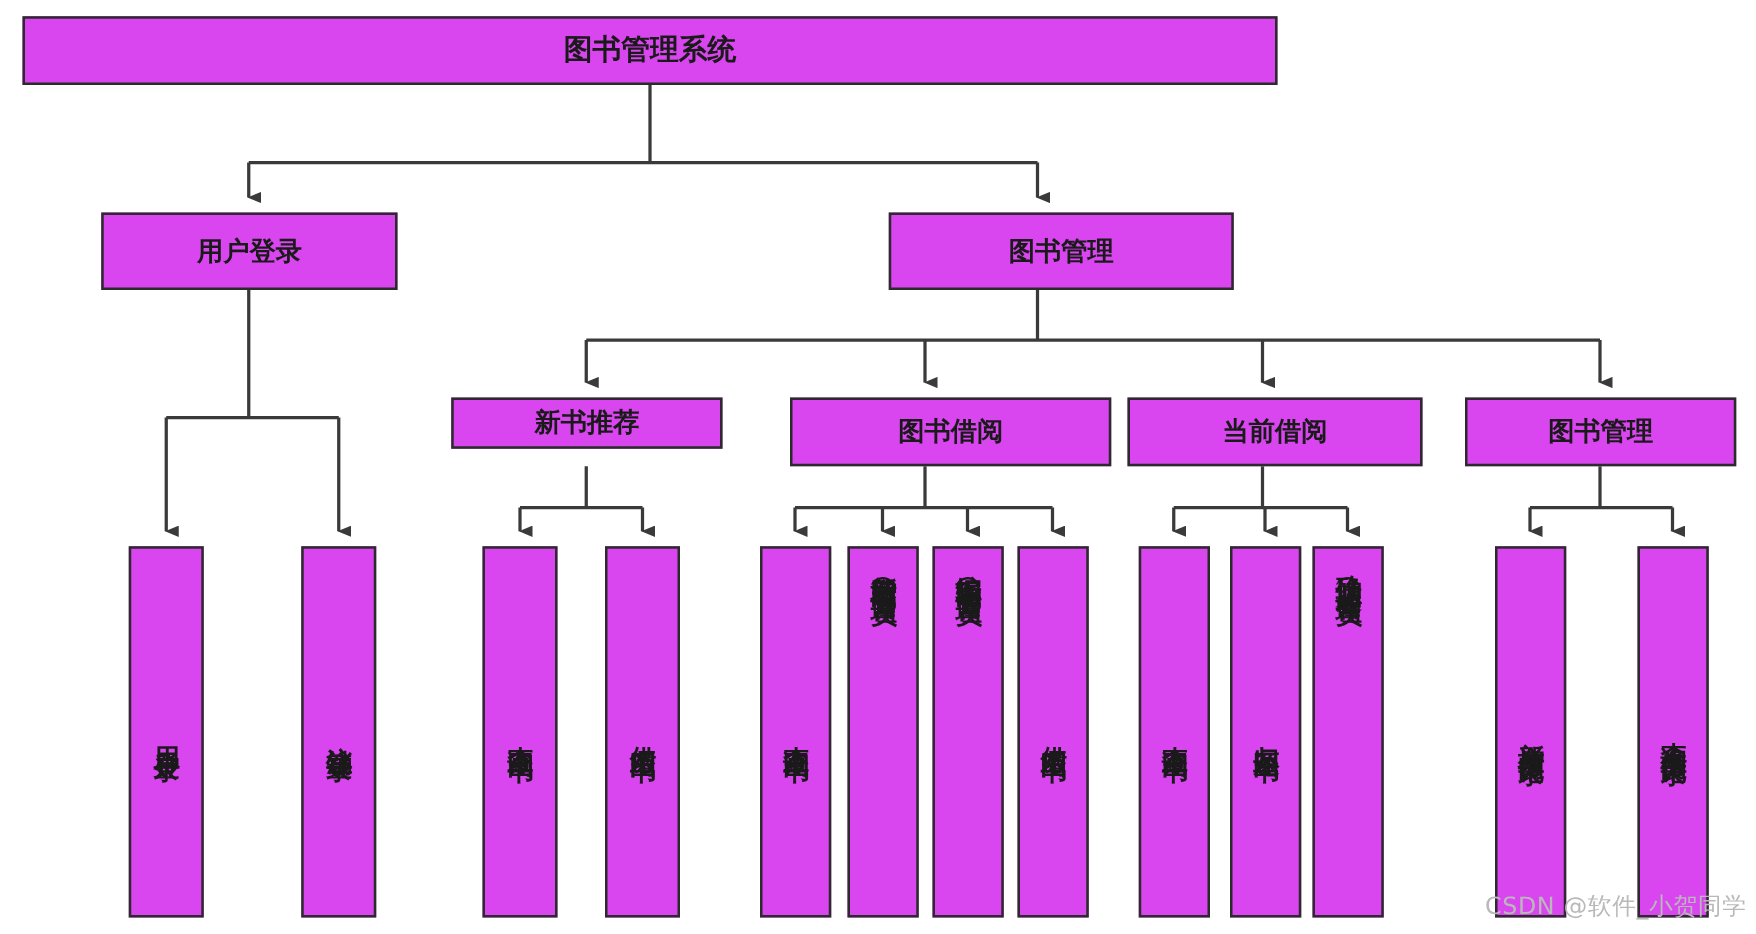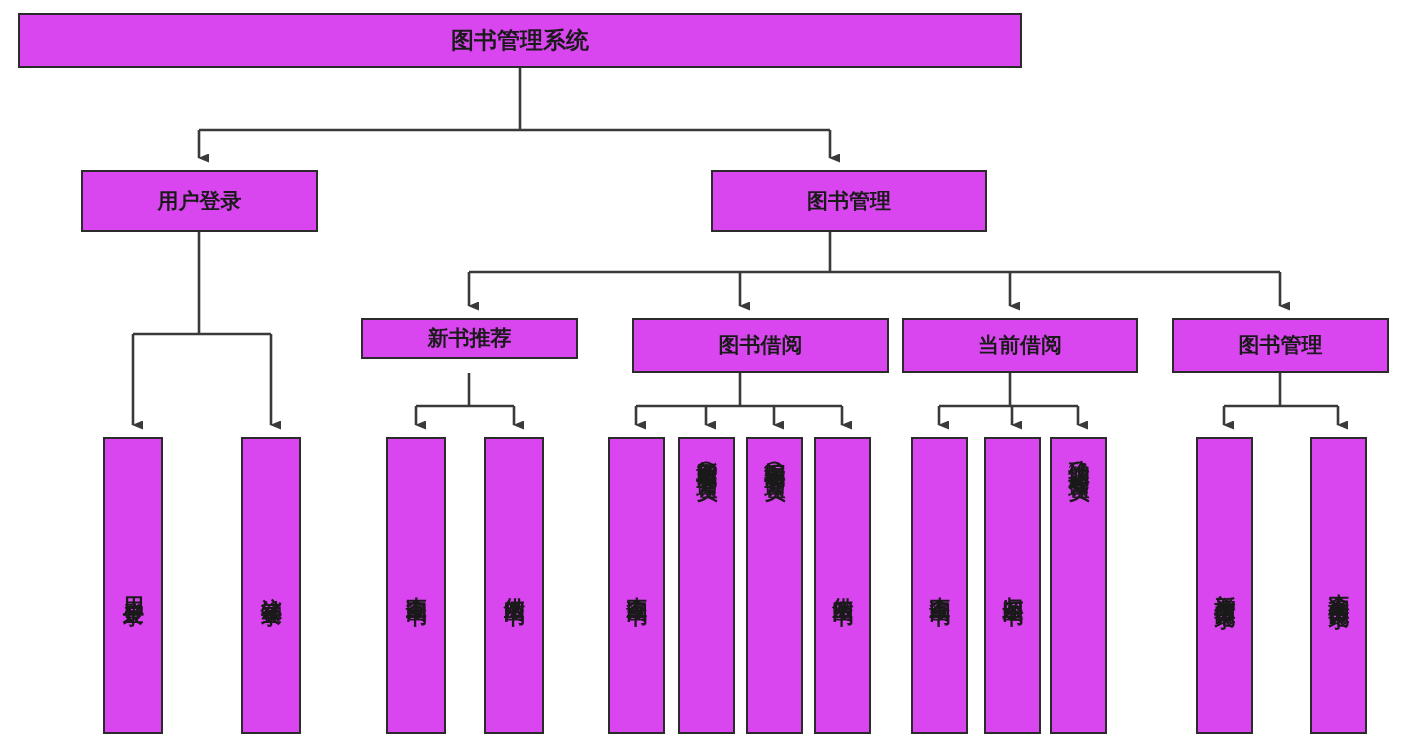--- a/index.html
+++ b/index.html
@@ -186,13 +186,14 @@
         <span class="vtext">确认归还（管理员）</span>
       </div>
       <div class="node leaf centered" style="left: 1196px; top: 437px; width: 57px; height: 297px;">
         <span class="vtext">新增借阅记录</span>
       </div>
       <div class="node leaf centered" style="left: 1310px; top: 437px; width: 57px; height: 297px;">
         <span class="vtext">查询借阅记录</span>
       </div>
     </div>
 
+  <div class="watermark">CSDN @软件_小贺同学</div>
 </div>
 
 </body></html>

